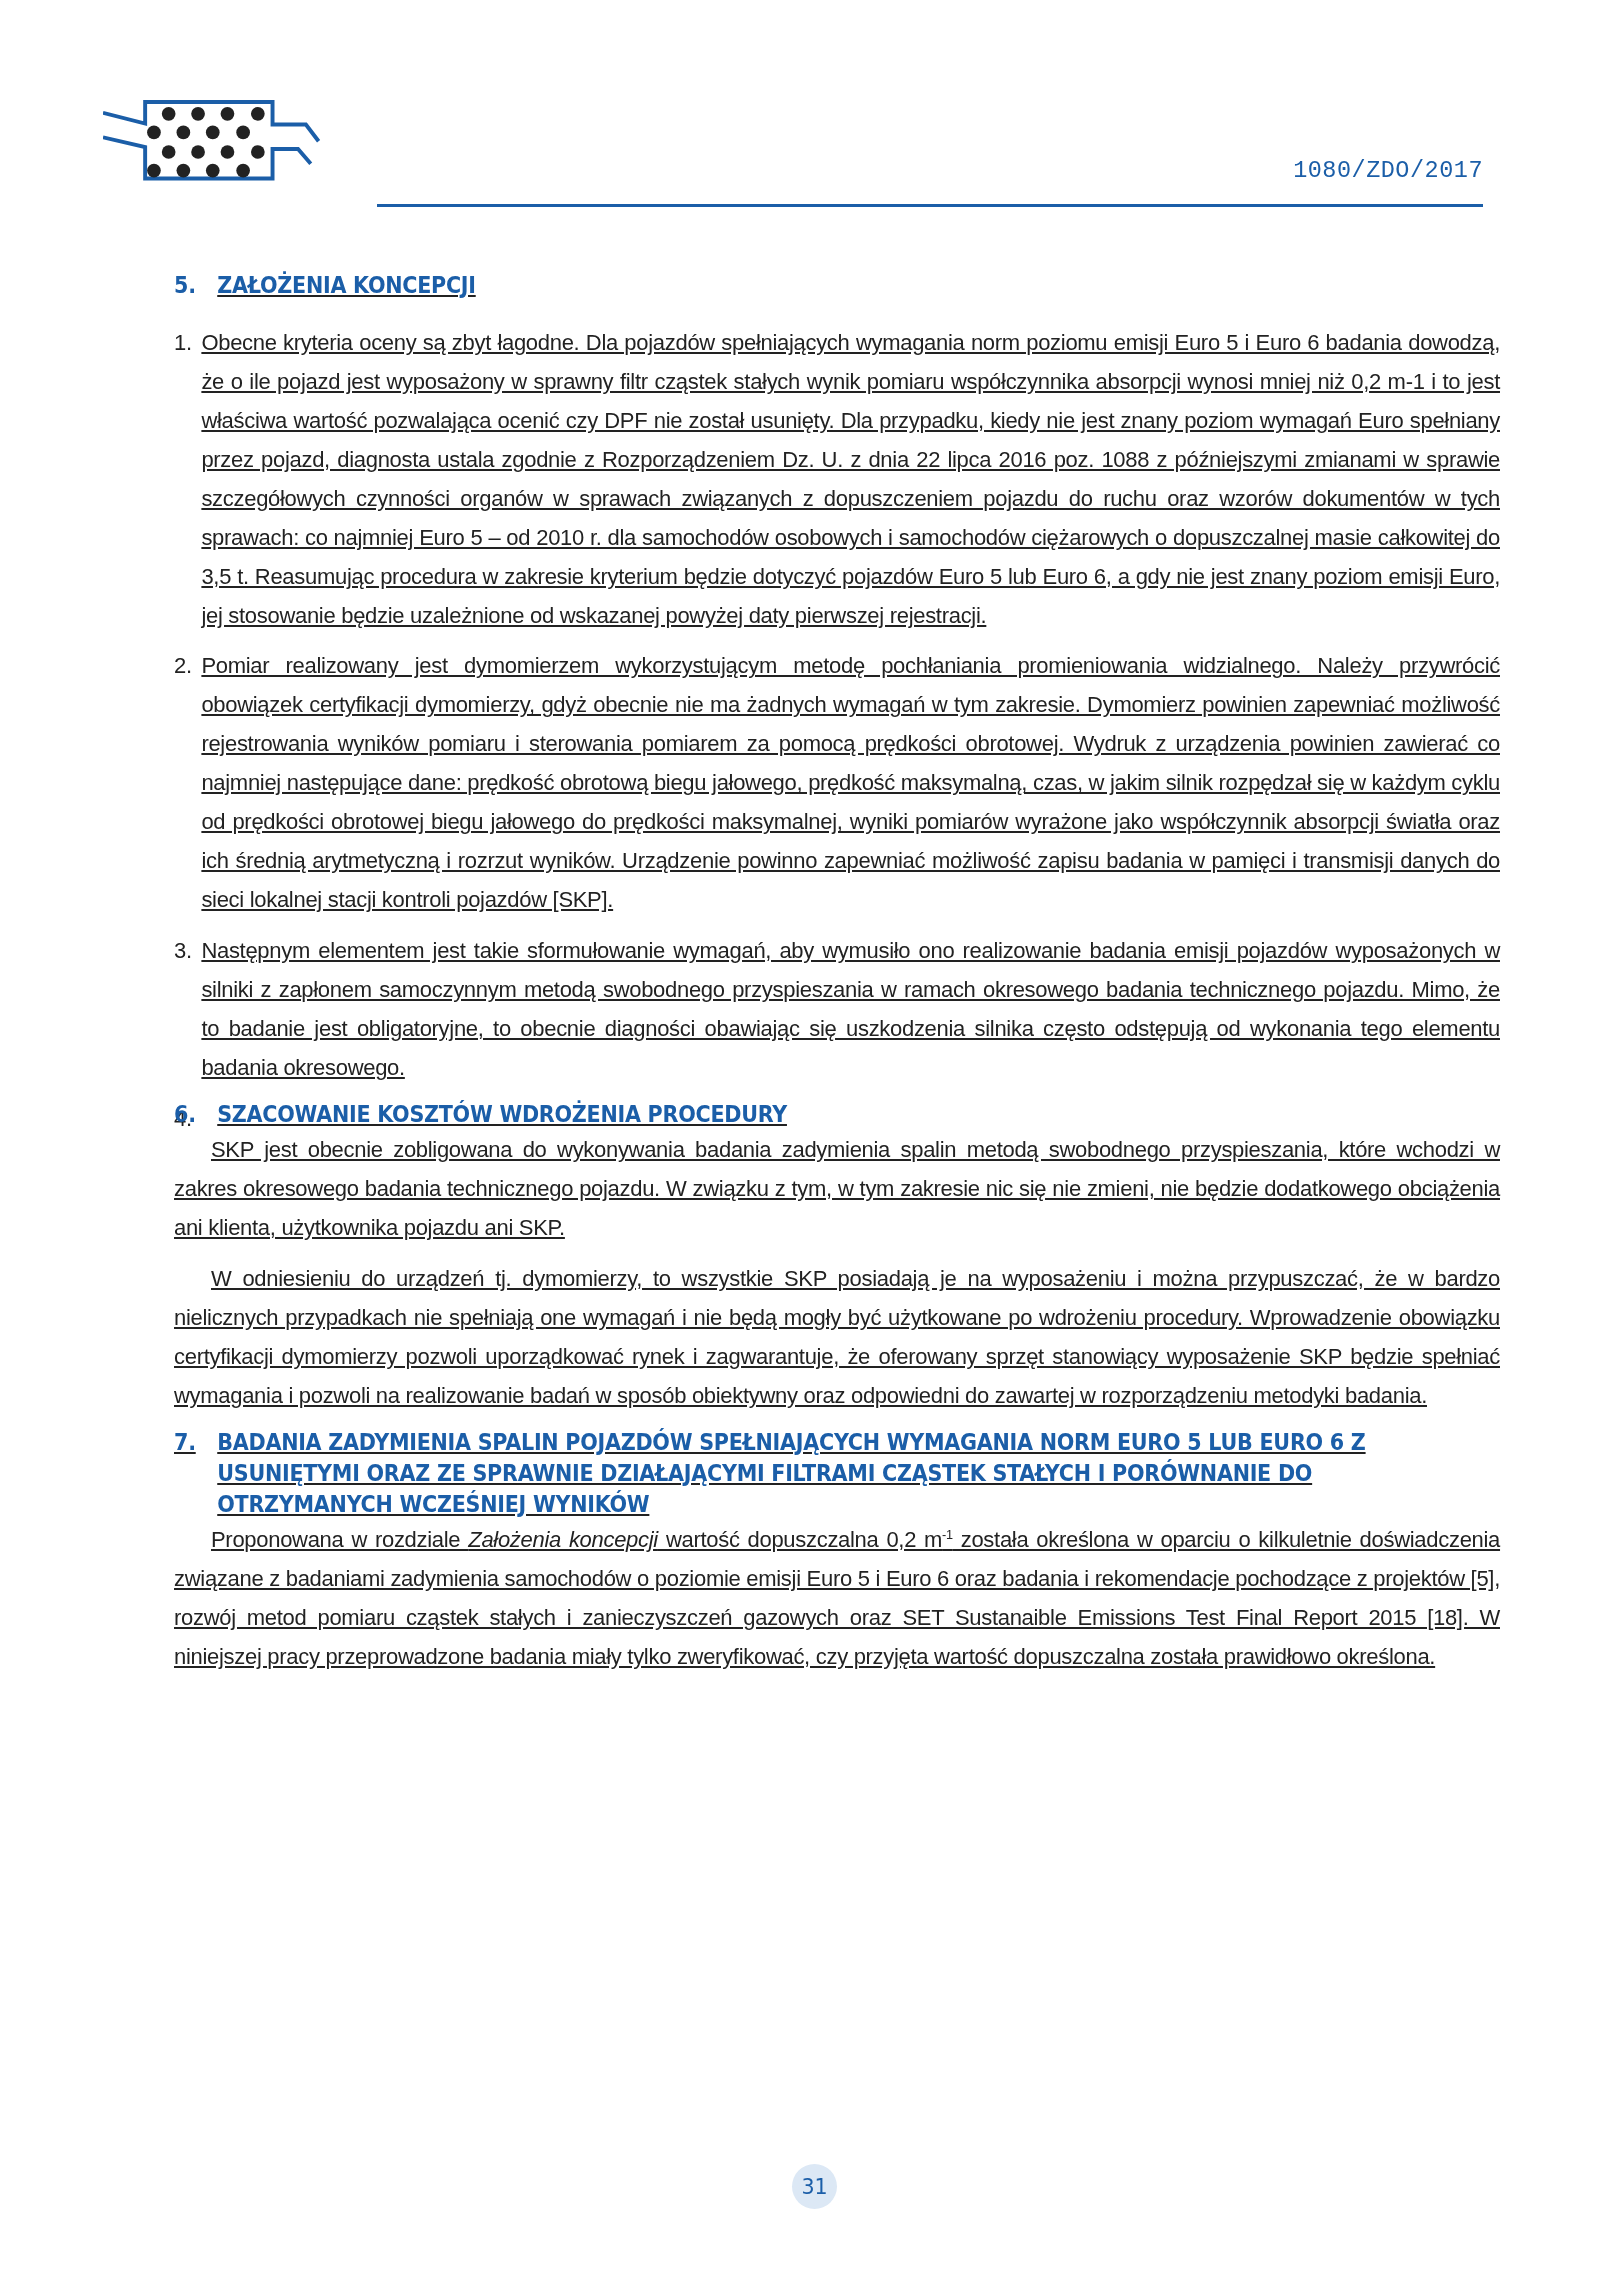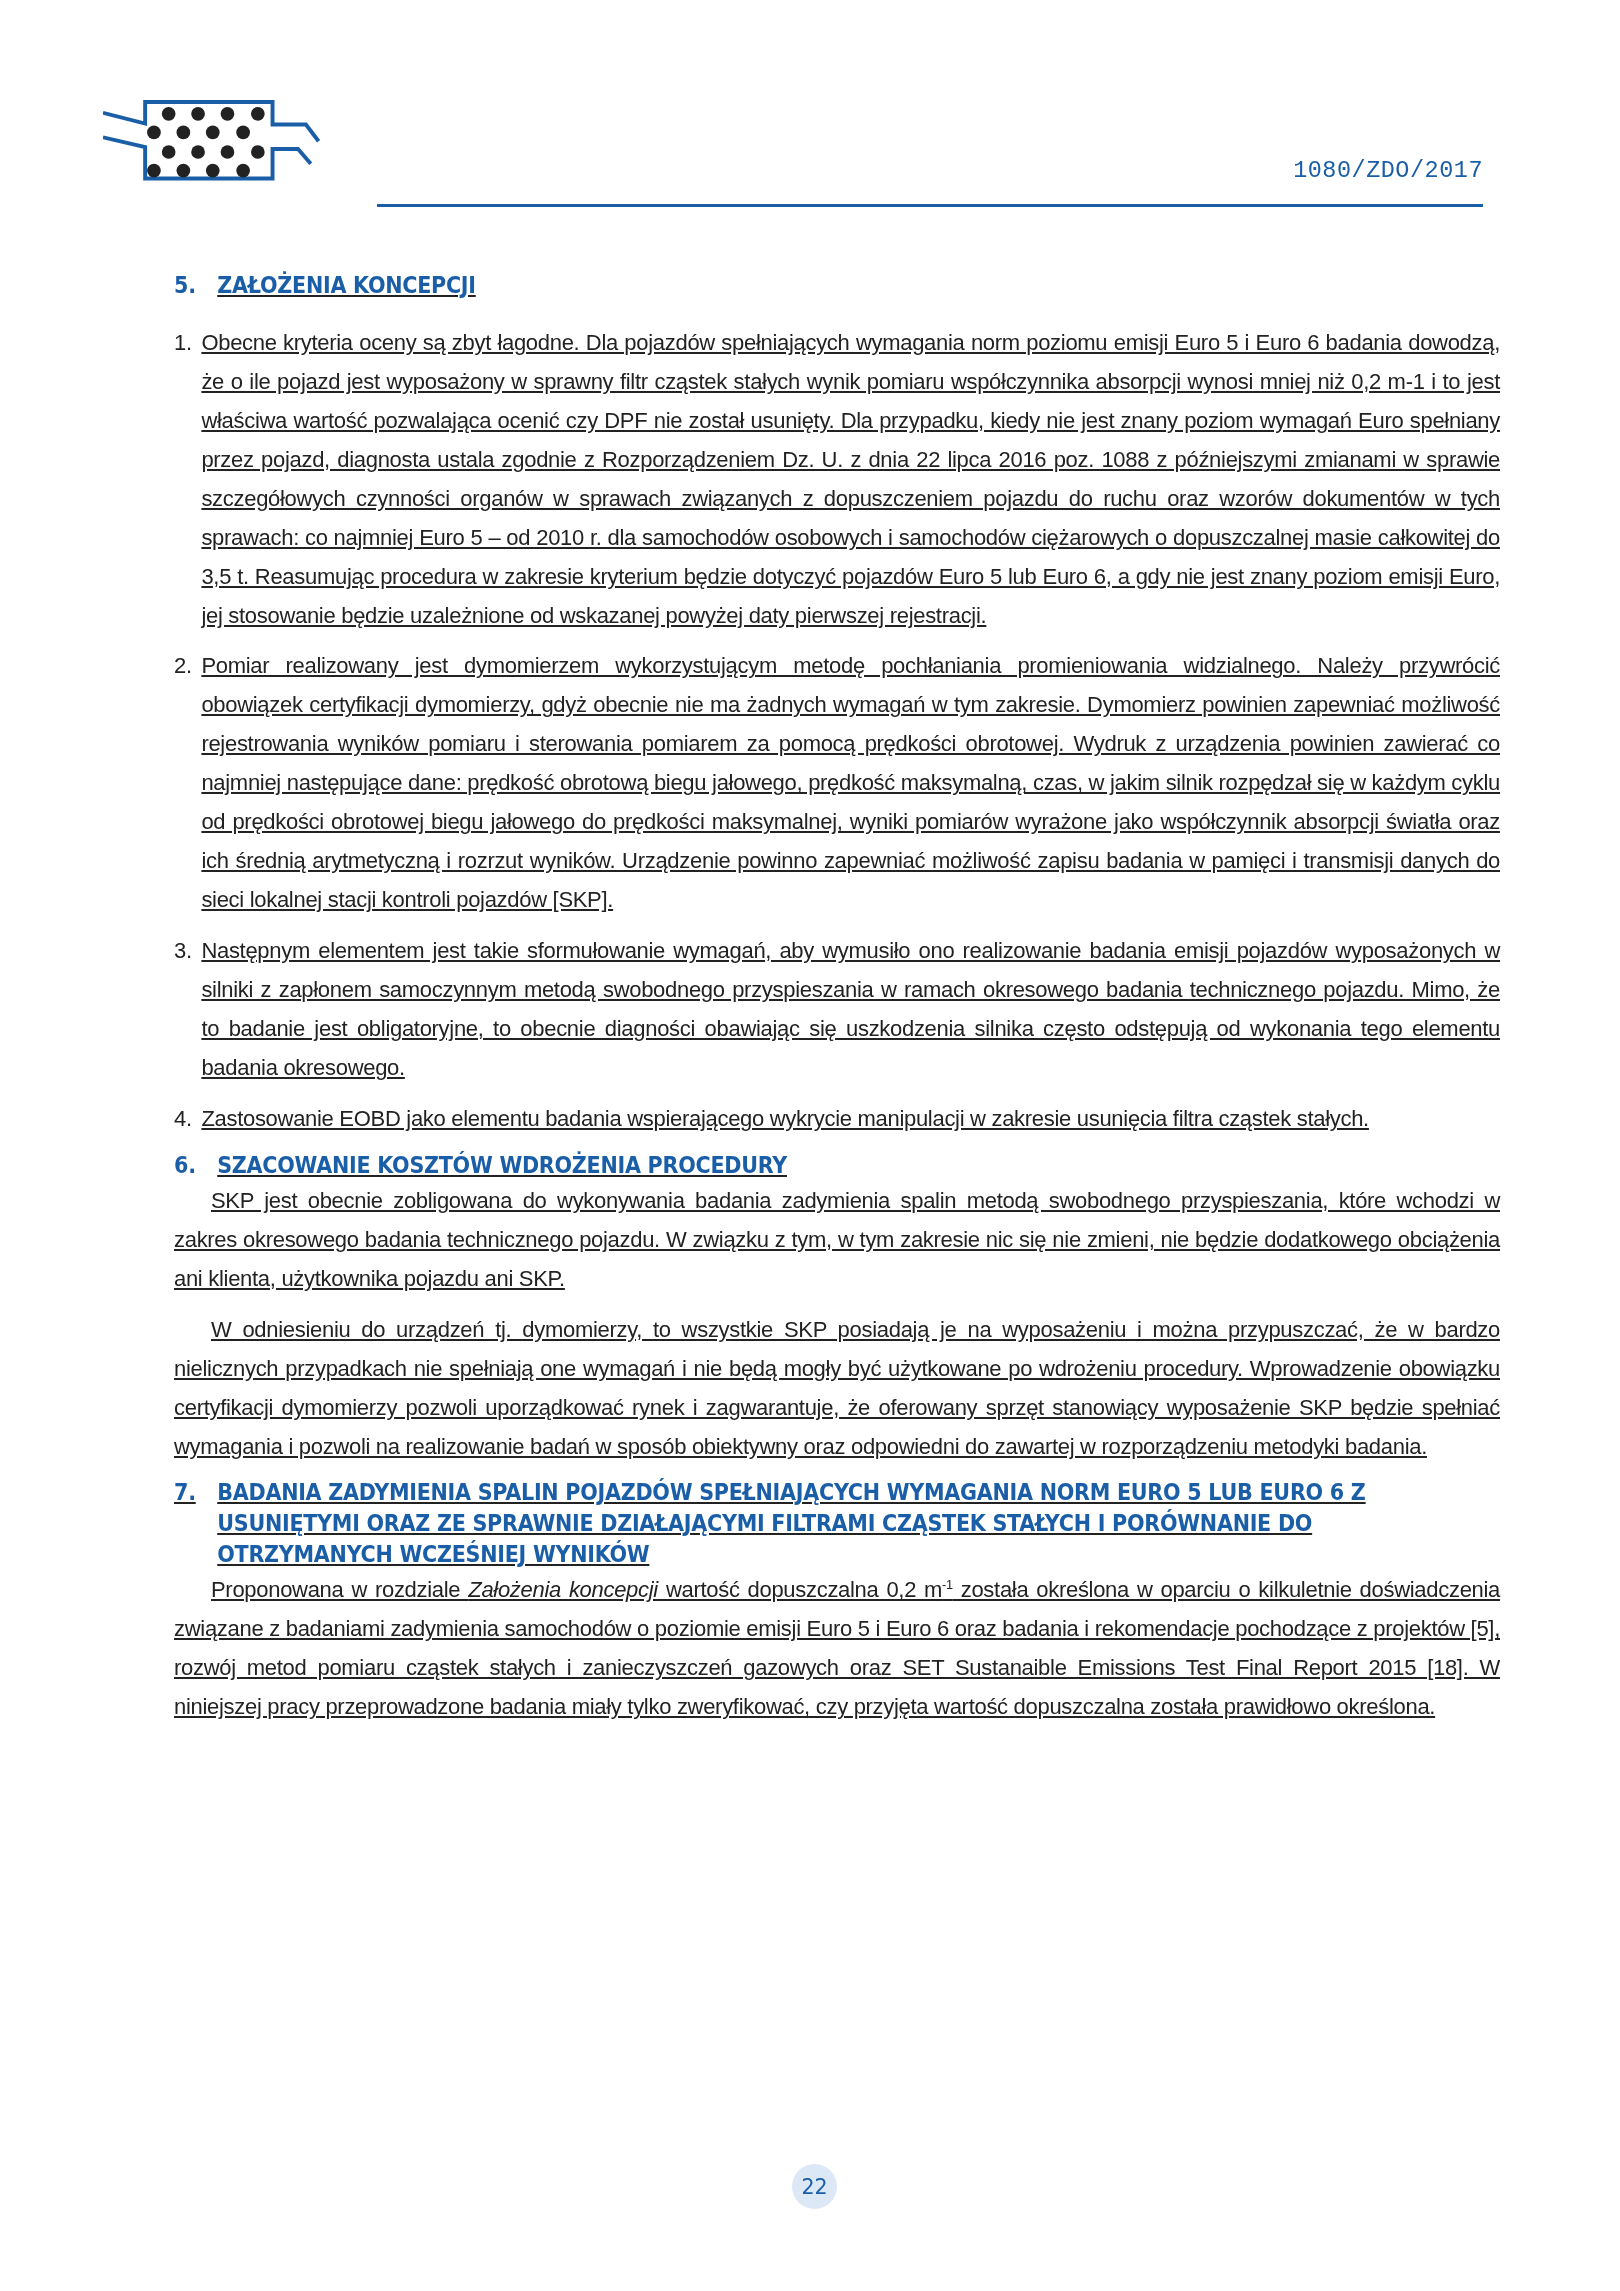--- a/index.html
+++ b/index.html
@@ -59,36 +59,36 @@
   <div class="content">
 
     <h2 class="sec">
       <span class="num">5.</span><span>ZAŁOŻENIA KONCEPCJI</span>
     </h2>
 
     <ol class="items">
       <li><span class="n">1.</span><span>Obecne kryteria oceny są zbyt łagodne. Dla pojazdów spełniających wymagania norm poziomu emisji Euro 5 i  Euro 6 badania dowodzą, że o ile pojazd jest wyposażony w sprawny filtr cząstek stałych wynik pomiaru współczynnika absorpcji wynosi mniej niż 0,2 m-1 i to jest właściwa wartość pozwalająca ocenić czy DPF nie został usunięty. Dla przypadku, kiedy nie jest znany poziom wymagań Euro spełniany przez pojazd, diagnosta ustala zgodnie z Rozporządzeniem Dz. U. z dnia 22 lipca 2016 poz. 1088 z późniejszymi zmianami w sprawie szczegółowych czynności organów w sprawach związanych z dopuszczeniem pojazdu do ruchu oraz wzorów dokumentów w tych sprawach: co najmniej Euro 5 – od 2010 r. dla samochodów osobowych i samochodów ciężarowych o dopuszczalnej masie całkowitej do 3,5 t. Reasumując procedura w zakresie kryterium będzie dotyczyć pojazdów Euro 5 lub Euro 6, a gdy nie jest znany poziom emisji Euro, jej stosowanie będzie uzależnione od wskazanej powyżej daty pierwszej rejestracji.</span></li>
       <li><span class="n">2.</span><span>Pomiar realizowany jest dymomierzem wykorzystującym metodę pochłaniania promieniowania widzialnego. Należy przywrócić obowiązek certyfikacji dymomierzy, gdyż obecnie nie ma żadnych wymagań w tym zakresie. Dymomierz powinien zapewniać możliwość rejestrowania wyników pomiaru i sterowania pomiarem za pomocą prędkości obrotowej. Wydruk z urządzenia powinien zawierać co najmniej następujące dane: prędkość obrotową biegu jałowego, prędkość maksymalną, czas, w jakim silnik rozpędzał się w każdym cyklu od prędkości obrotowej biegu jałowego do prędkości maksymalnej, wyniki pomiarów wyrażone jako współczynnik absorpcji światła oraz ich średnią arytmetyczną i rozrzut wyników. Urządzenie powinno zapewniać możliwość zapisu badania w pamięci i transmisji danych do sieci lokalnej stacji kontroli pojazdów [SKP].</span></li>
       <li><span class="n">3.</span><span>Następnym elementem jest takie sformułowanie wymagań, aby wymusiło ono realizowanie badania emisji pojazdów wyposażonych w silniki z zapłonem samoczynnym metodą swobodnego przyspieszania w ramach okresowego badania technicznego pojazdu. Mimo, że to badanie jest obligatoryjne, to obecnie diagności obawiając się uszkodzenia silnika często odstępują od wykonania tego elementu badania okresowego.</span></li>
-      <li><span class="n">4.</span><span>Zastosowanie EOBD jako elementu badania wspierającego wykrycie manipulacji w zakresie usunięcia filtra cząstek stałych.</span></li>
+      <li><span class="n">4.</span></li>
     </ol>
 
     <h2 class="sec sp-h6">
       <span class="num">6.</span><span>SZACOWANIE KOSZTÓW WDROŻENIA PROCEDURY</span>
     </h2>
 
     <p class="para after-h">SKP jest obecnie zobligowana do wykonywania badania zadymienia spalin metodą swobodnego przyspieszania, które wchodzi w zakres okresowego badania technicznego pojazdu. W związku z tym, w tym zakresie nic się nie zmieni, nie będzie dodatkowego obciążenia ani klienta, użytkownika pojazdu ani SKP.</p>
     <p class="para">W odniesieniu do urządzeń tj. dymomierzy, to wszystkie SKP posiadają je na wyposażeniu i można przypuszczać, że w bardzo nielicznych przypadkach nie spełniają one wymagań i nie będą mogły być użytkowane po wdrożeniu procedury. Wprowadzenie obowiązku certyfikacji dymomierzy pozwoli uporządkować rynek i zagwarantuje, że oferowany sprzęt stanowiący wyposażenie SKP będzie spełniać wymagania i pozwoli na realizowanie badań w sposób obiektywny oraz odpowiedni do zawartej w rozporządzeniu metodyki badania.</p>
 
     <h2 class="sec sec-block sp-h7">
       <span class="num">7.</span>
         <span style="flex:1; text-align:left;">BADANIA ZADYMIENIA SPALIN POJAZDÓW SPEŁNIAJĄCYCH WYMAGANIA NORM EURO 5 LUB EURO 6 Z USUNIĘTYMI ORAZ ZE SPRAWNIE DZIAŁAJĄCYMI FILTRAMI CZĄSTEK STAŁYCH I PORÓWNANIE DO OTRZYMANYCH WCZEŚNIEJ WYNIKÓW</span>
     </h2>
 
     <p class="para after-h"><span>Proponowana w rozdziale </span><em>Założenia koncepcji</em><span> wartość dopuszczalna 0,2 m</span><sup>-1</sup><span> została określona w oparciu o kilkuletnie doświadczenia związane z badaniami zadymienia samochodów o poziomie emisji Euro 5 i Euro 6 oraz badania i rekomendacje pochodzące z projektów [5], rozwój metod pomiaru cząstek stałych i zanieczyszczeń gazowych oraz SET Sustanaible Emissions Test Final Report 2015 [18]. W niniejszej pracy przeprowadzone badania miały tylko zweryfikować, czy przyjęta wartość dopuszczalna została prawidłowo określona.</span></p>
 
   </div>
 
   <div class="page-num">
-      <span>22</span>
+      <span>31</span>
     </div>
 </div>
 
 
 </body></html>

